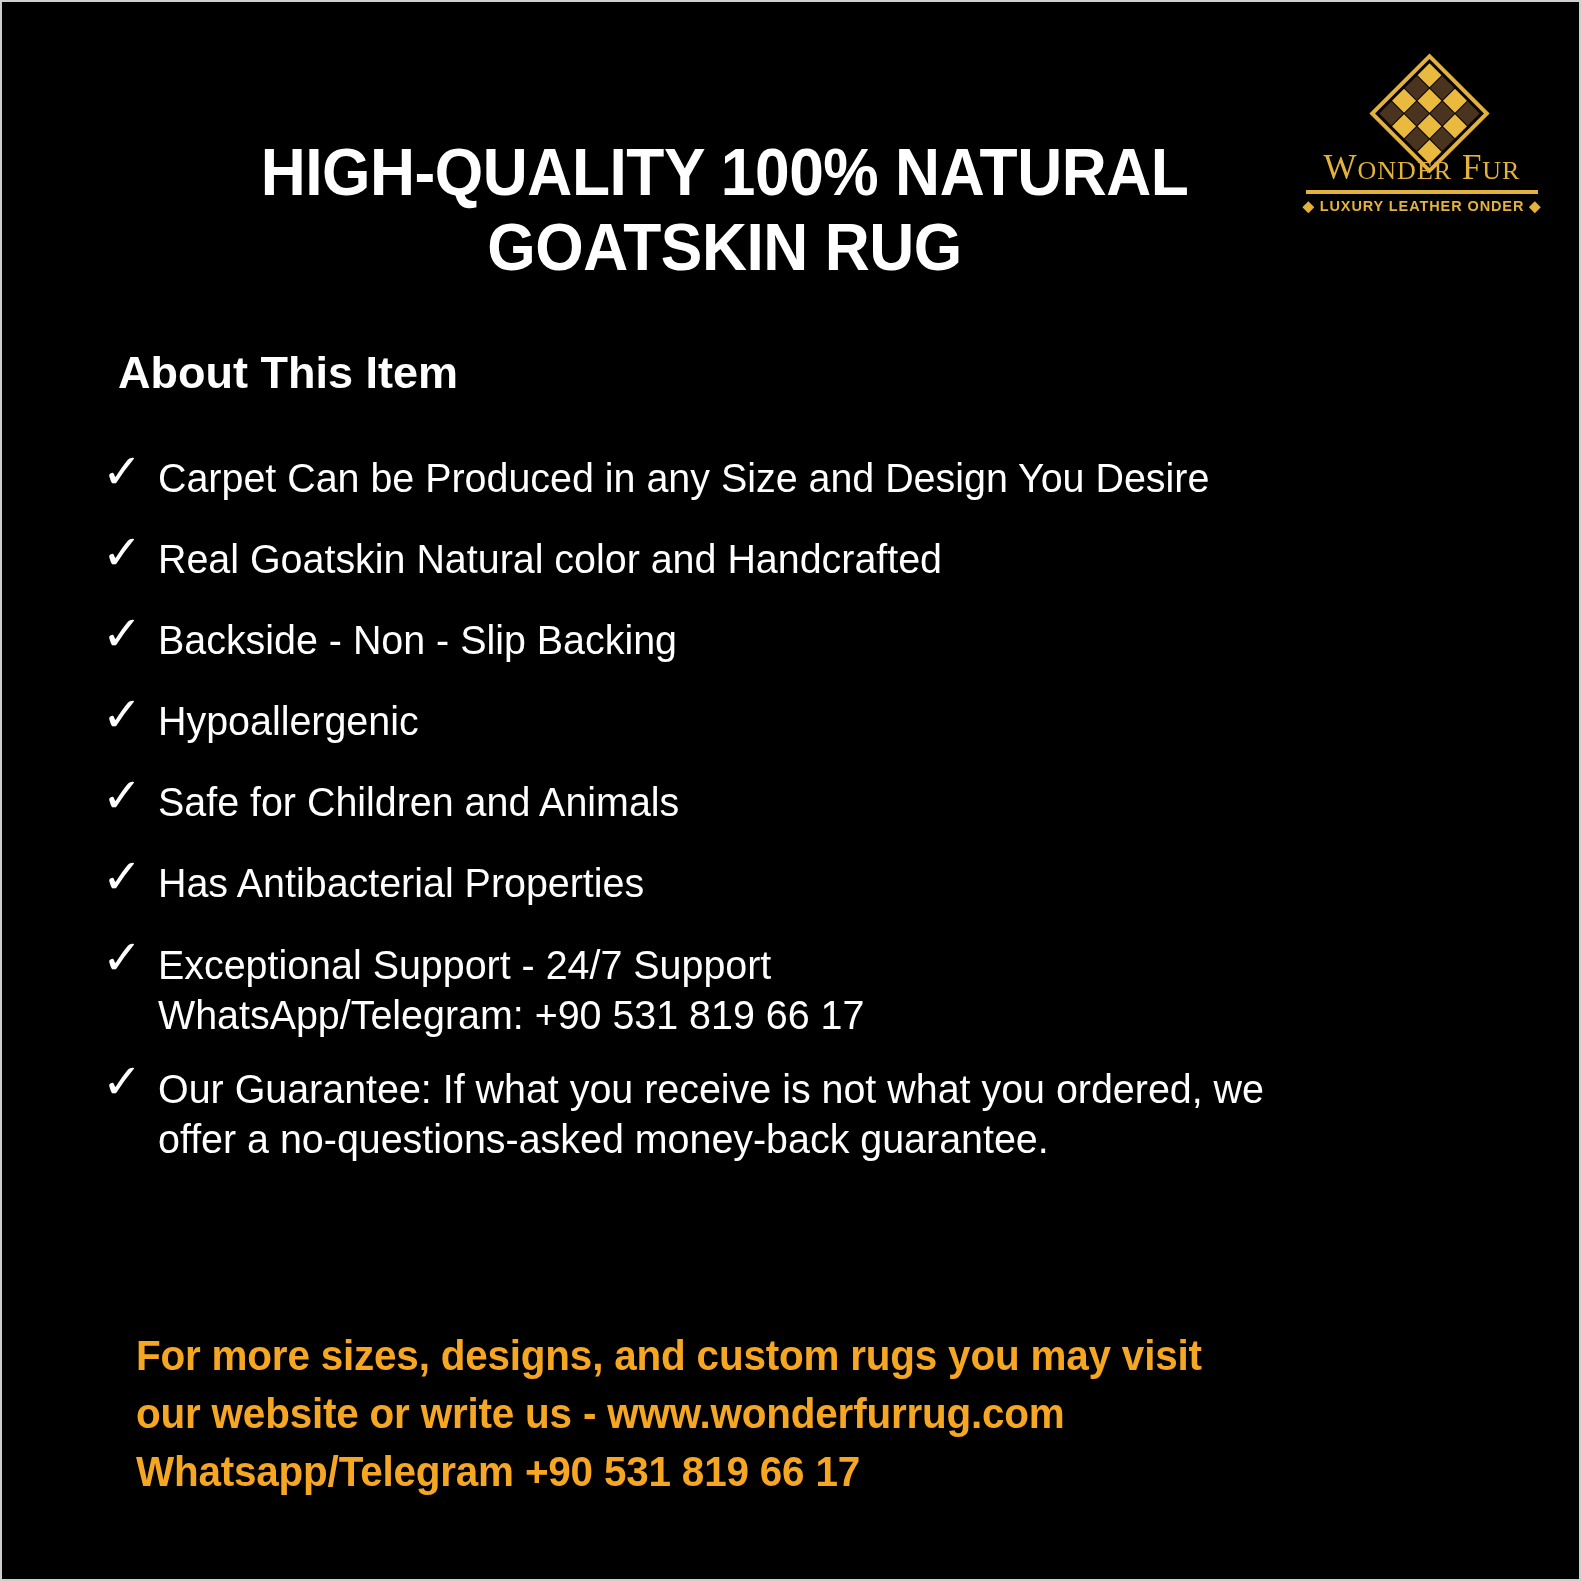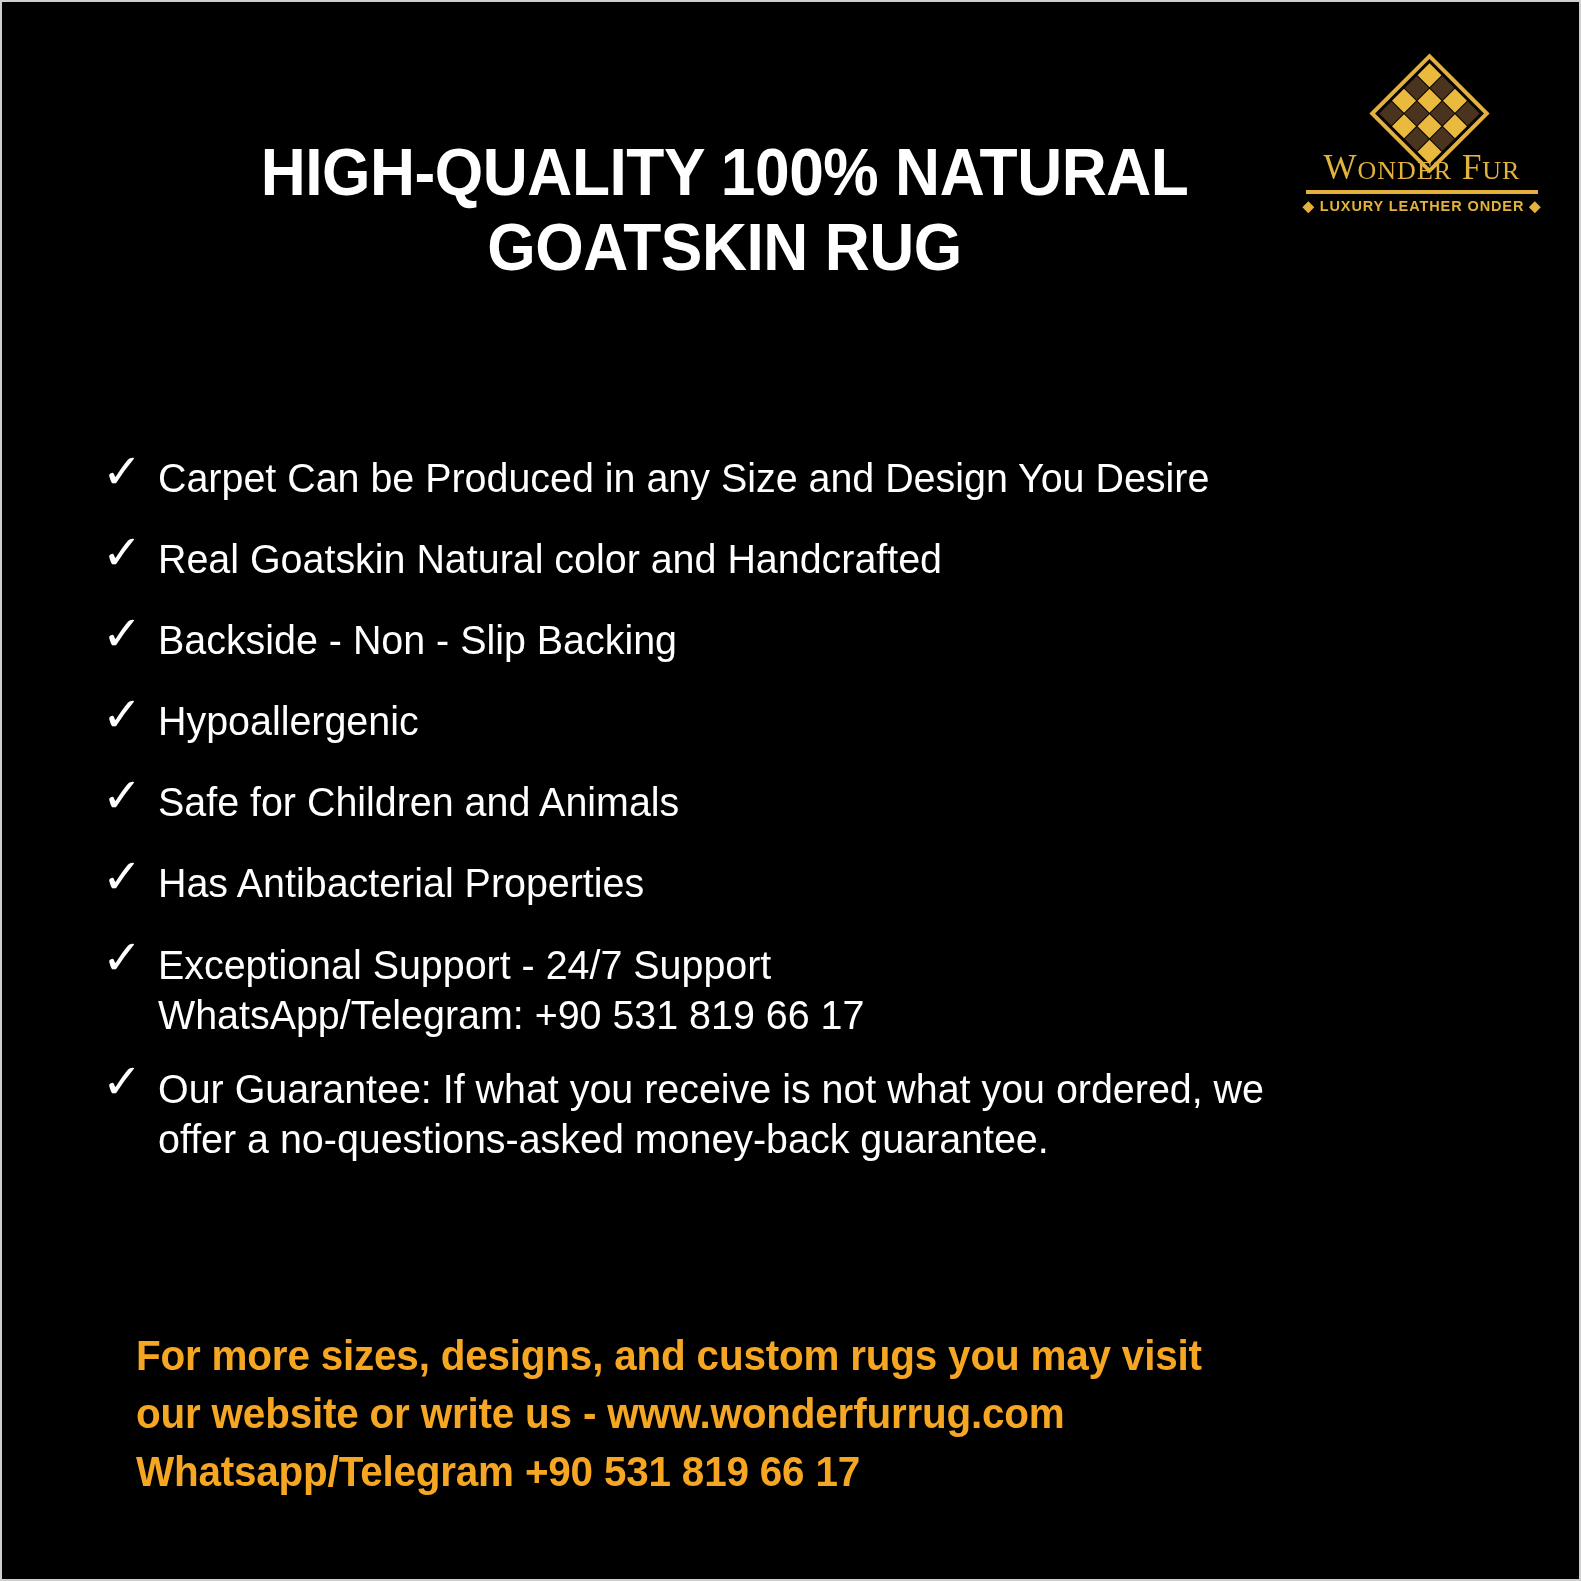--- a/index.html
+++ b/index.html
@@ -217,20 +217,21 @@
     <div class="logo-rule"></div>
 
     <div class="logo-tag">◆ LUXURY LEATHER ONDER ◆</div>
   </div>
 
   <div class="title">
     <div>HIGH-QUALITY 100% NATURAL</div>
     <div>GOATSKIN RUG</div>
   </div>
 
+  <div class="about-heading">About This Item</div>
 
   <div class="features" id="feature-list">
       <div class="feature">
         <span class="check">✓</span>
         <span class="ftext">Carpet Can be Produced in any Size and Design You Desire</span>
       </div>
       <div class="feature">
         <span class="check">✓</span>
         <span class="ftext">Real Goatskin Natural color and Handcrafted</span>
       </div>

